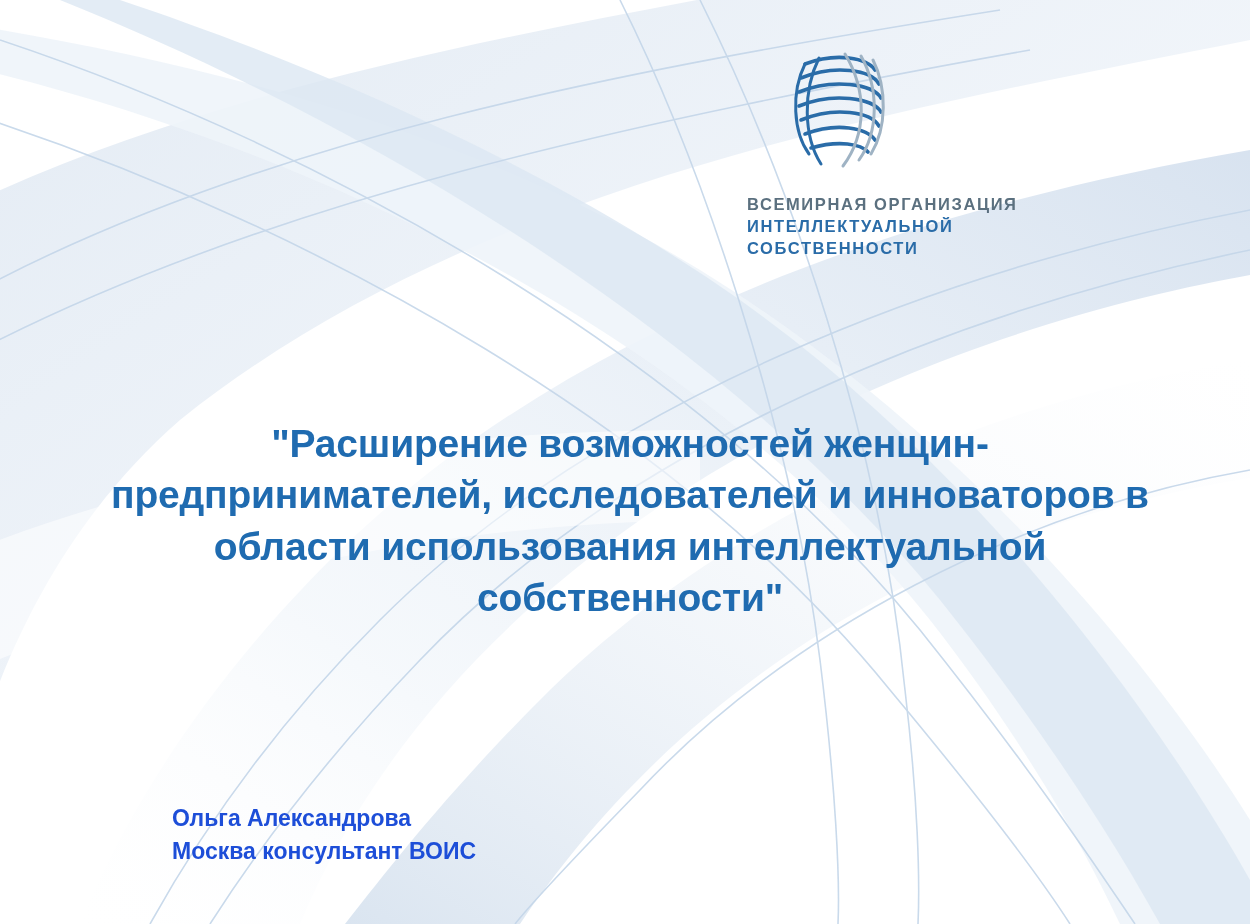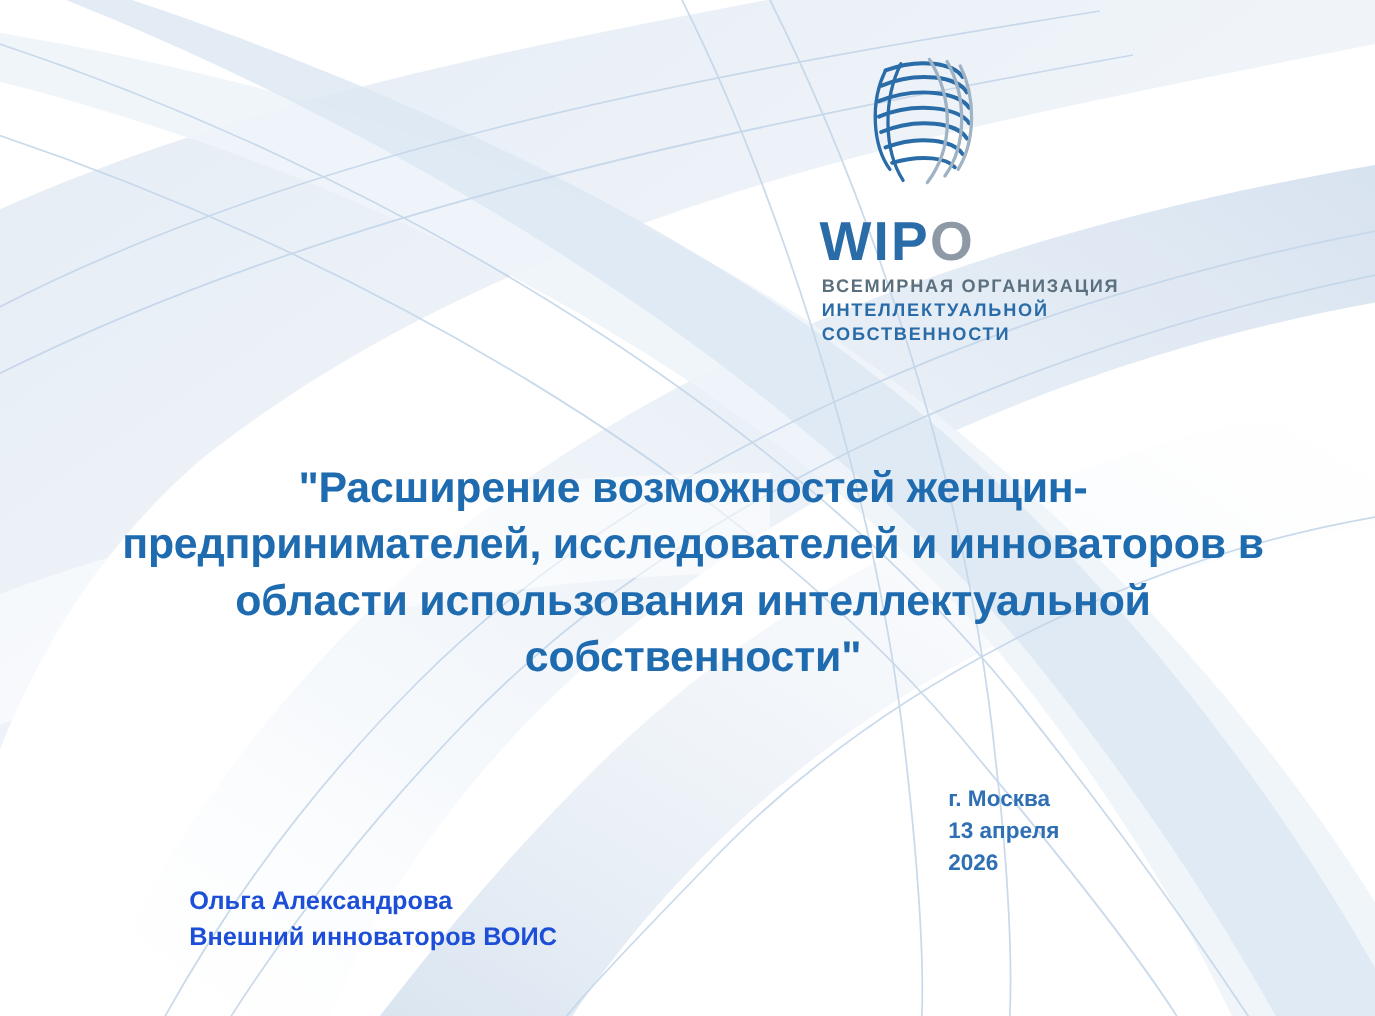--- a/index.html
+++ b/index.html
@@ -162,37 +162,29 @@
           <path d="M86 8 C 104 40, 104 84, 84 112"></path>
           <path d="M70 6 C 92 42, 92 86, 68 118"></path>
         </g>
         <g stroke="#2a6ca8" stroke-width="3" fill="none" stroke-linecap="round">
           <path d="M30 16 C 16 44, 18 84, 34 106"></path>
           <path d="M44 10 C 28 42, 28 88, 46 116"></path>
         </g>
       </svg>
     </div>
 
-    <div class="logo-wordmark">
-      <span>WIP</span><span class="o-grey">O</span>
-    </div>
 
     <div class="logo-sub">
       <div class="l1">ВСЕМИРНАЯ  ОРГАНИЗАЦИЯ</div>
       <div class="l2">ИНТЕЛЛЕКТУАЛЬНОЙ</div>
       <div class="l3">СОБСТВЕННОСТИ</div>
     </div>
   </div>
 
   <div class="title">"Расширение возможностей женщин-предпринимателей, исследователей и инноваторов в области использования интеллектуальной собственности"</div>
 
-  <div class="place-date">
-    <div>г. Москва</div>
-    <div>13 апреля</div>
-    <div>2026</div>
-  </div>
 
   <div class="author">
     <div>Ольга Александрова</div>
-    <div>Внешний инноваторов ВОИС</div>
+    <div>Москва консультант ВОИС</div>
   </div>
 
 </div>
 
 </body></html>

